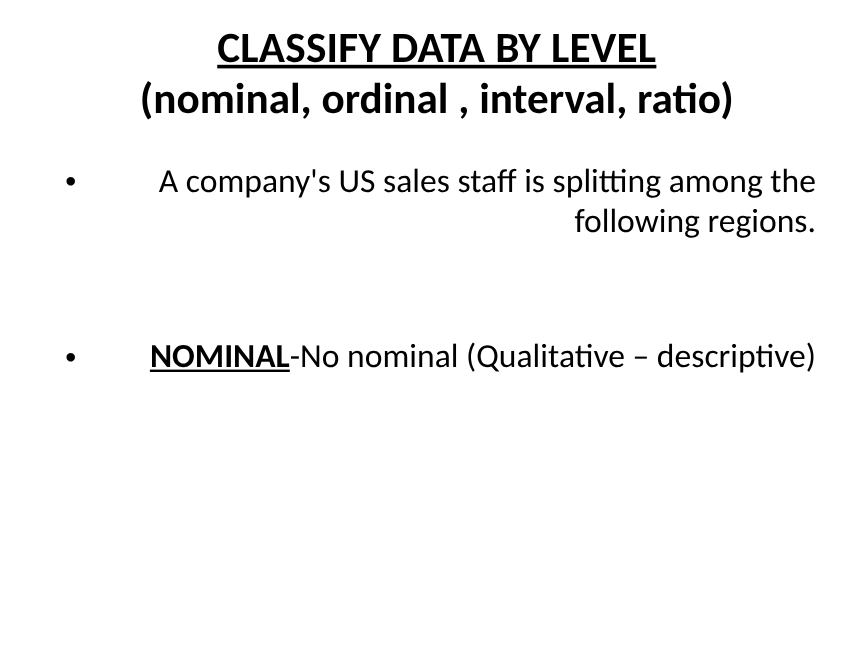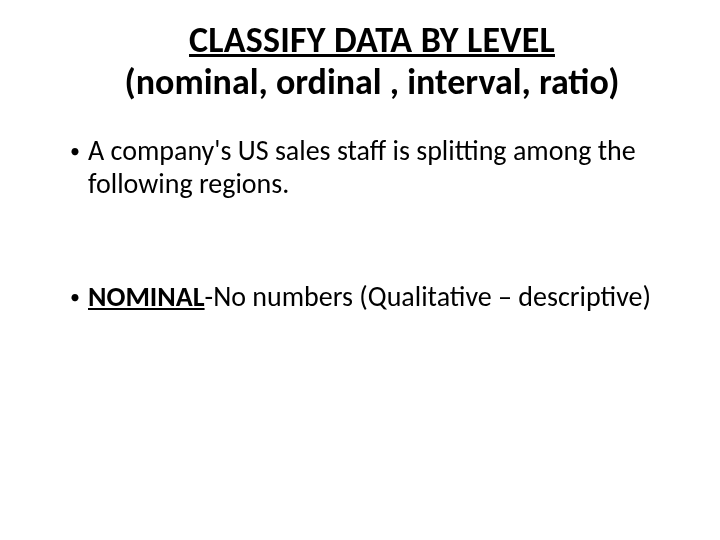--- a/index.html
+++ b/index.html
@@ -8,21 +8,21 @@
     width: 720px;
     height: 540px;
     background: #ffffff;
     font-family: Calibri, "Segoe UI", Arial, sans-serif;
     color: #000;
   }
   .slide {
     box-sizing: border-box;
     width: 720px;
     height: 540px;
-    padding: 18px 40px 20px 64px;
+    padding: 18px 40px 20px 48px;
   }
   .title-block {
     text-align: center;
     margin-bottom: 30px;
   }
   .title-line {
     font-size: 36px;
     font-weight: 700;
     text-decoration: underline;
     letter-spacing: 0.2px;
@@ -43,20 +43,21 @@
     margin-bottom: 2px;
   }
   .bullet .dot {
     flex: 0 0 auto;
     width: 18px;
     font-size: 20px;
     line-height: 34px;
   }
   .bullet .txt {
     flex: 1 1 auto;
+    text-align: right;
   }
   .nobullet {
     margin-left: 0;
     margin-top: 0;
   }
   .spacer {
     height: 78px;
   }
   .ub { font-weight: 700; text-decoration: underline; }
 </style>
@@ -76,19 +77,19 @@
       <span class="dot">•</span>
       <span class="txt">A company's US sales staff is splitting among the following regions.</span>
     </div>
 
 
     <div class="spacer"></div>
 
     <div class="bullet">
       <span class="dot">•</span>
       <span class="txt">
-        <span class="ub">NOMINAL</span><span>-No numbers (Qualitative – descriptive)</span>
+        <span class="ub">NOMINAL</span><span>-No nominal (Qualitative – descriptive)</span>
       </span>
     </div>
 
   </div>
 
 </div>
 
 </body></html>

